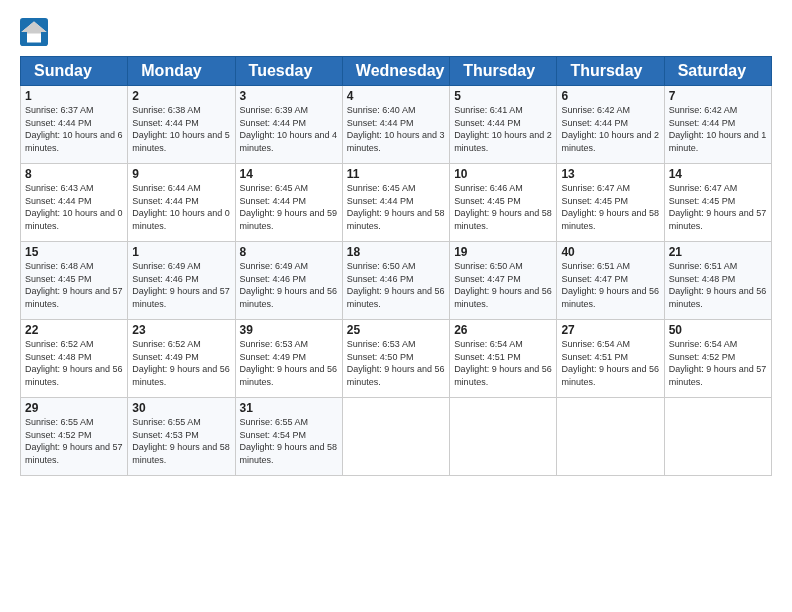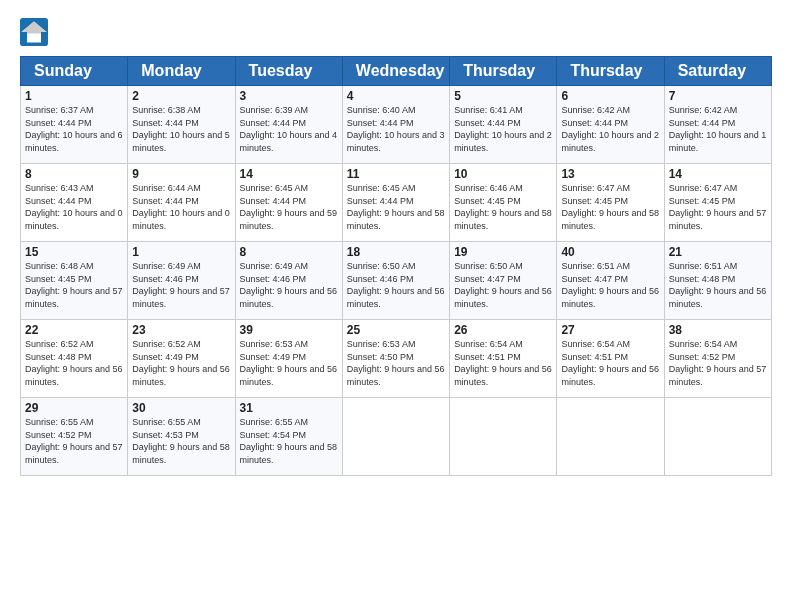--- a/index.html
+++ b/index.html
@@ -236,21 +236,21 @@
           </td>
           <td>
             <span class="day-num">26</span>
             <div class="cell-text">Sunrise: 6:54 AM<br>Sunset: 4:51 PM<br>Daylight: 9 hours and 56 minutes.</div>
           </td>
           <td>
             <span class="day-num">27</span>
             <div class="cell-text">Sunrise: 6:54 AM<br>Sunset: 4:51 PM<br>Daylight: 9 hours and 56 minutes.</div>
           </td>
           <td>
-            <span class="day-num">38</span>
+            <span class="day-num">50</span>
             <div class="cell-text">Sunrise: 6:54 AM<br>Sunset: 4:52 PM<br>Daylight: 9 hours and 57 minutes.</div>
           </td>
         </tr>
         <tr>
           <td>
             <span class="day-num">29</span>
             <div class="cell-text">Sunrise: 6:55 AM<br>Sunset: 4:52 PM<br>Daylight: 9 hours and 57 minutes.</div>
           </td>
           <td>
             <span class="day-num">30</span>

